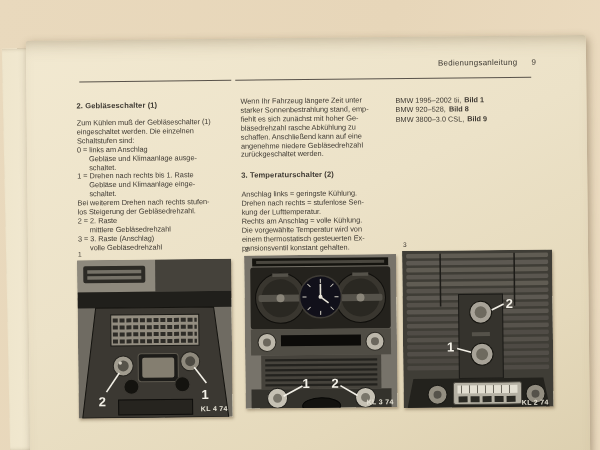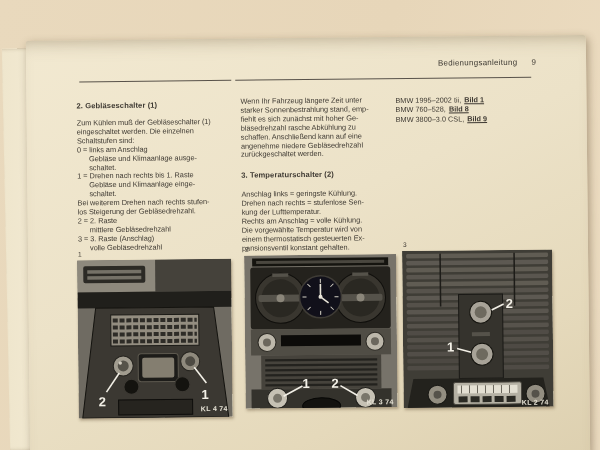--- a/index.html
+++ b/index.html
@@ -33,21 +33,21 @@
   .col{position:absolute;color:#3f3a33;}
   .col1{left:50px;top:61px;width:160px;}
   .col2{left:214px;top:59px;width:158px;}
   .col3{left:369px;top:59px;width:168px;}
   .heading{font-size:7.6px;font-weight:700;letter-spacing:.1px;margin:0 0 9px 0;}
   .h2gap{margin-top:11px;margin-bottom:11px;}
   .pre{
     white-space:pre;font-size:7.4px;line-height:8.9px;letter-spacing:-.05px;margin:0;
   }
   .model-row{font-size:7.3px;line-height:9.4px;white-space:nowrap;}
-  .model-row b{margin-left:3px;text-decoration:underline;}
+  .model-row b{margin-left:3px;}
   .fig{position:absolute;margin:0;padding:0;}
   .fig1{left:49px;top:210px;width:154px;}
   .fig2{left:216px;top:207px;width:152px;}
   .fig3{left:374px;top:204px;width:150px;}
   .fignum{font-size:6.6px;color:#3f3a33;margin:0 0 3px 1px;}
   .photo{display:block;width:100%;box-shadow:1px 2px 3px rgba(90,70,45,.4);}
   svg text{font-family:"Liberation Sans",sans-serif;}
   .callout-num{font-size:13px;font-weight:700;fill:#f4f1e8;}
   .caption{font-size:7px;font-weight:700;fill:#e6e2d5;letter-spacing:.3px;}
 </style>
@@ -96,21 +96,21 @@
 Drehen nach rechts = stufenlose Sen-
 kung der Lufttemperatur.
 Rechts am Anschlag = volle Kühlung.
 Die vorgewählte Temperatur wird von
 einem thermostatisch gesteuerten Ex-
 pansionsventil konstant gehalten.</div>
   </div>
 
   <div class="col col3">
     <div class="model-row"><span>BMW 1995–2002 tii,</span><b>Bild 1</b></div>
-    <div class="model-row"><span>BMW 760–528,</span><b>Bild 8</b></div>
+    <div class="model-row"><span>BMW 920–528,</span><b>Bild 8</b></div>
     <div class="model-row"><span>BMW 3800–3.0 CSL,</span><b>Bild 9</b></div>
   </div>
 
   <figure class="fig fig1">
     <div class="fignum">1</div>
     <svg class="photo" viewBox="0 0 154 158" preserveAspectRatio="none">
       <rect x="0" y="0" width="154" height="158" fill="#6f6b62"></rect>
       <rect x="0" y="0" width="78" height="32" fill="#8e897d"></rect>
       <rect x="78" y="0" width="76" height="32" fill="#45423b"></rect>
       <rect x="6" y="6" width="62" height="17" rx="2" fill="#2c2a25"></rect>

